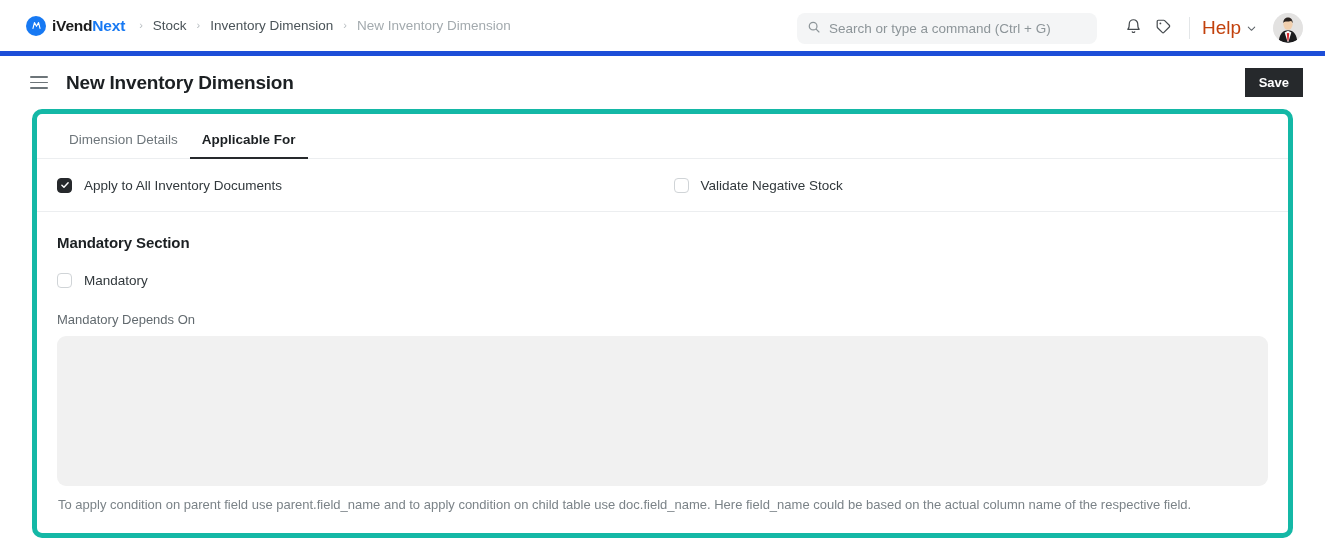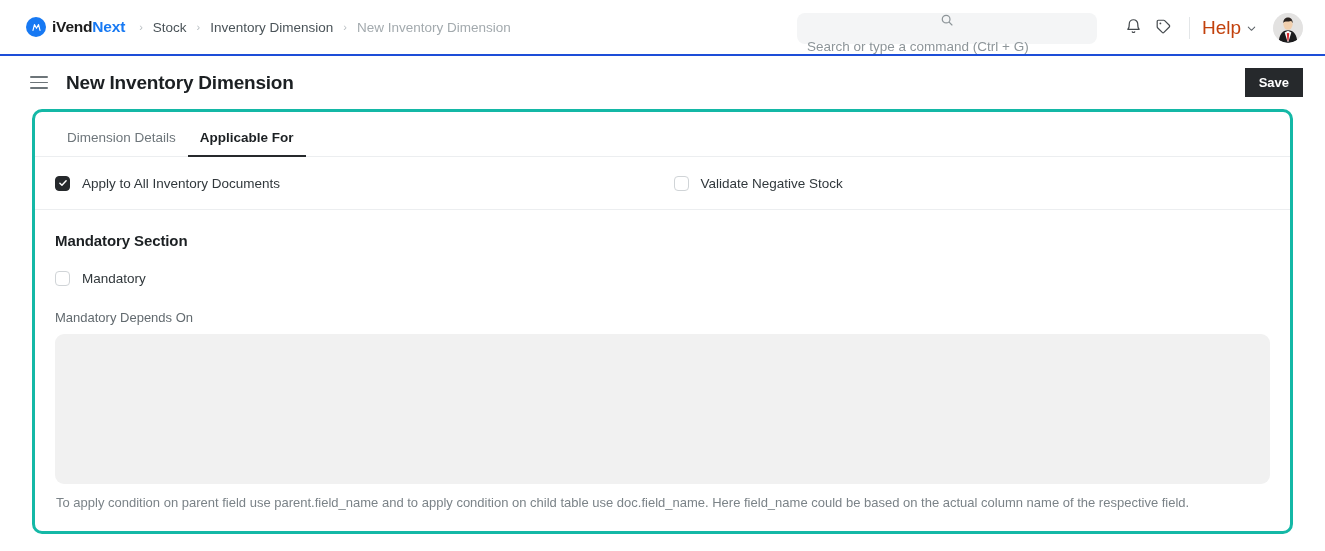--- a/index.html
+++ b/index.html
@@ -10,21 +10,21 @@
     height: 551px;
     background: #ffffff;
     font-family: "Liberation Sans", sans-serif;
     -webkit-font-smoothing: antialiased;
   }
 
   
   .navbar {
     position: relative;
     height: 56px;
-    border-bottom: 2px solid #1d4ed8;
+    border-bottom: 5px solid #1d4ed8;
     display: flex;
     align-items: center;
     padding: 0 24px 0 26px;
     background: #fff;
   }
   .brand {
     display: flex;
     align-items: center;
     gap: 6px;
     cursor: pointer;
@@ -76,21 +76,20 @@
     width: 300px;
     height: 31px;
     background: #f4f5f6;
     border: none;
     border-radius: 8px;
     display: flex;
     align-items: center;
     padding: 0 10px;
     gap: 8px;
     cursor: text;
-    flex-direction: column;
   }
   .searchbox input {
     border: none;
     outline: none;
     background: transparent;
     font-family: inherit;
     font-size: 13.5px;
     color: #42484c;
     width: 100%;
     padding: 0;
@@ -183,21 +182,21 @@
     font-size: 13px;
     font-weight: 600;
     padding: 0 14px;
     height: 29px;
     cursor: pointer;
   }
 
   
   .card-wrap { padding: 0 32px; }
   .card {
-    border: 3px solid #14b8a6;
+    border: 5px solid #14b8a6;
     border-radius: 10px;
     background: #fff;
     overflow: hidden;
   }
   .tabs {
     display: flex;
     align-items: flex-end;
     gap: 0;
     padding: 0 20px;
     height: 45px;

